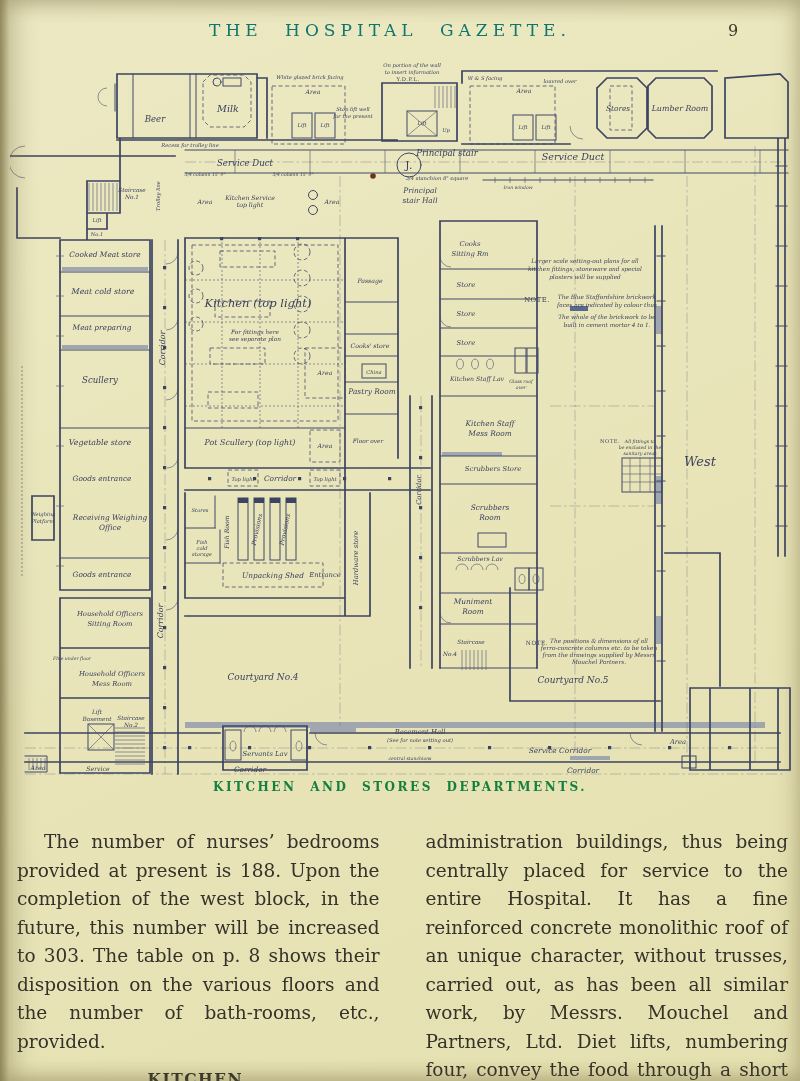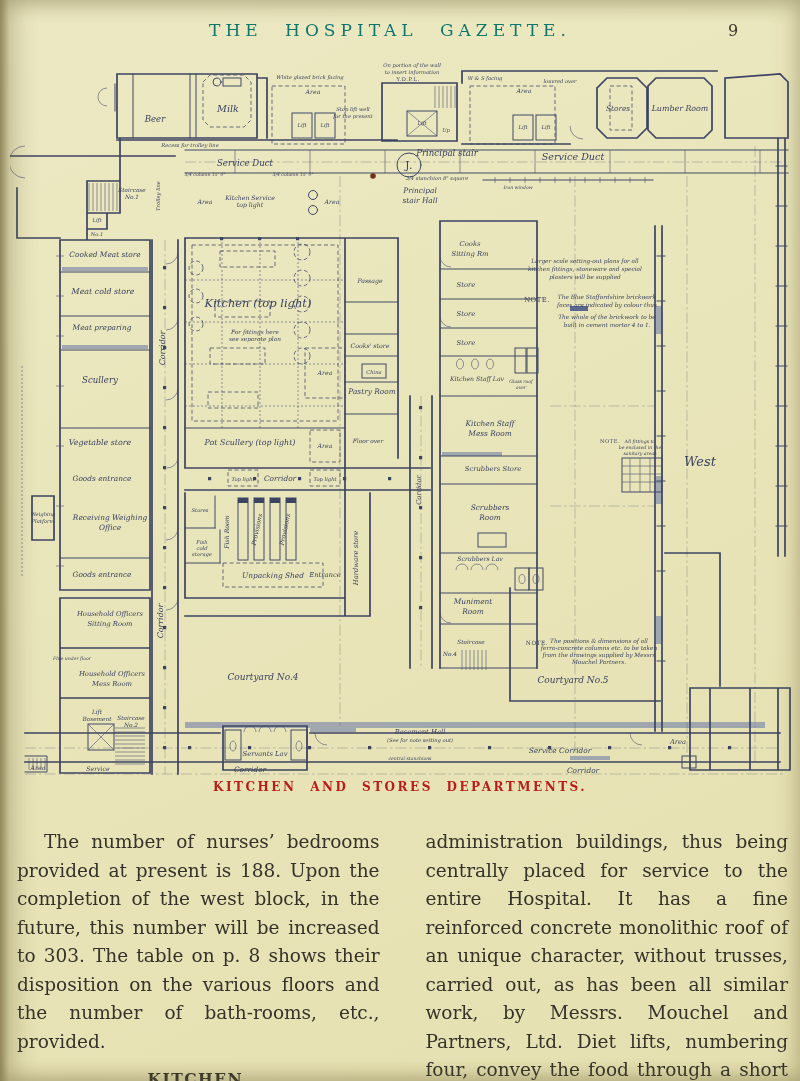--- a/index.html
+++ b/index.html
@@ -11,21 +11,21 @@
   .page-vignette{position:absolute;inset:0;pointer-events:none;
     box-shadow:inset 16px 0 22px rgba(110,100,55,.30), inset -10px 0 20px rgba(110,100,55,.16),
                inset 0 8px 16px rgba(110,100,55,.12), inset 0 -8px 14px rgba(110,100,55,.12);}
   .gutter{position:absolute;left:0;top:0;bottom:0;width:9px;
     background:linear-gradient(90deg,rgba(120,108,60,.55),rgba(120,108,60,0));}
   .masthead{position:absolute;top:20px;left:0;width:740px;text-align:center;
     font-size:17px;letter-spacing:5px;word-spacing:12px;color:#0f766e;padding-left:20px;}
   .pagenum{position:absolute;top:21px;left:728px;font-size:16px;color:#3e3b2d;}
   .plan-wrap{position:absolute;left:10px;top:56px;width:782px;height:722px;}
   .caption{position:absolute;top:780px;left:0;width:800px;text-align:center;
-    font-size:12px;font-weight:bold;letter-spacing:2.5px;word-spacing:7px;color:#b91c1c;}
+    font-size:12px;font-weight:bold;letter-spacing:2.5px;word-spacing:7px;color:#15803d;}
   .columns{position:absolute;top:824px;left:13px;width:779px;display:flex;gap:38px;color:#34322a;}
   .col{width:371px;font-size:18.5px;line-height:28.5px;text-align:justify;}
   .col p{margin:4px;}
   .col p.indent{text-indent:27px;}
   .sec-head{text-align:center;font-weight:bold;font-size:15.5px;letter-spacing:1.5px;
     margin:9px 0 7px 0;}
   
   svg text{font-family:"DejaVu Serif",serif;font-style:italic;fill:#39415e;text-anchor:middle;}
   .w  {stroke:#3c4462;stroke-width:1.7;fill:none;stroke-linecap:square;}
   .w1 {stroke:#414966;stroke-width:1;fill:none;stroke-linecap:square;}

